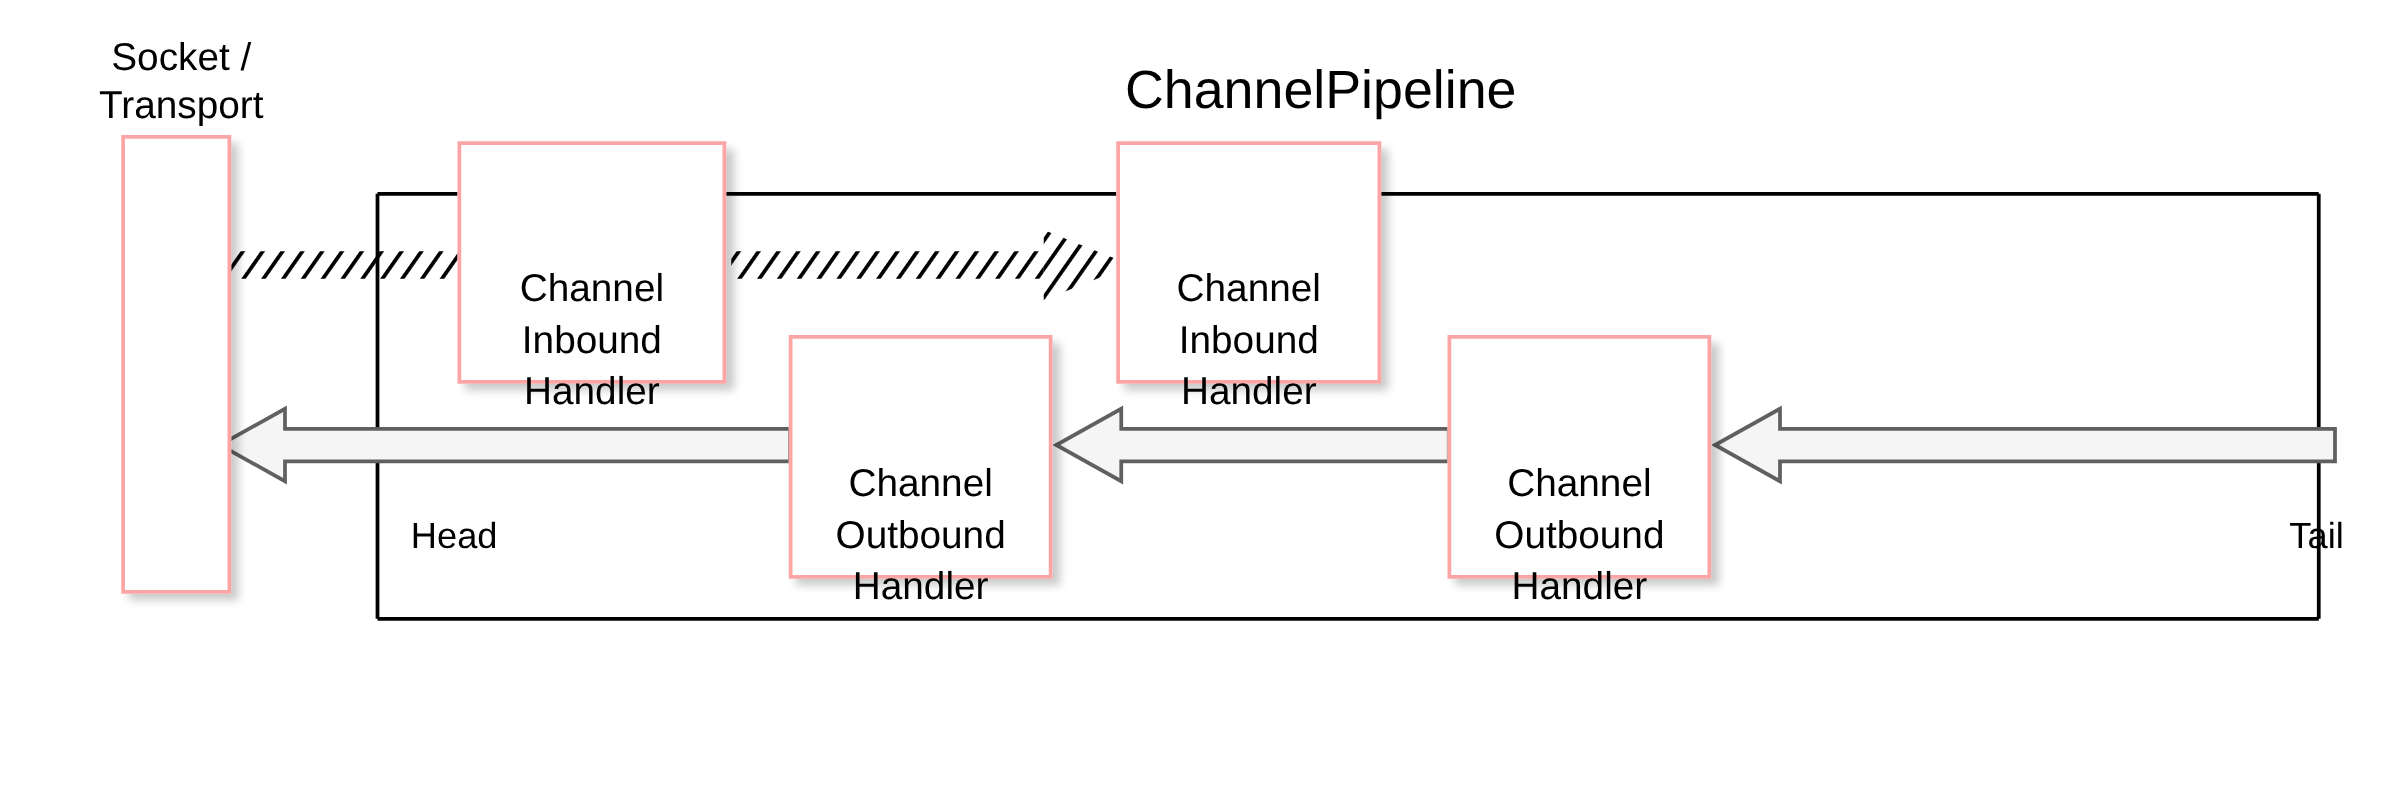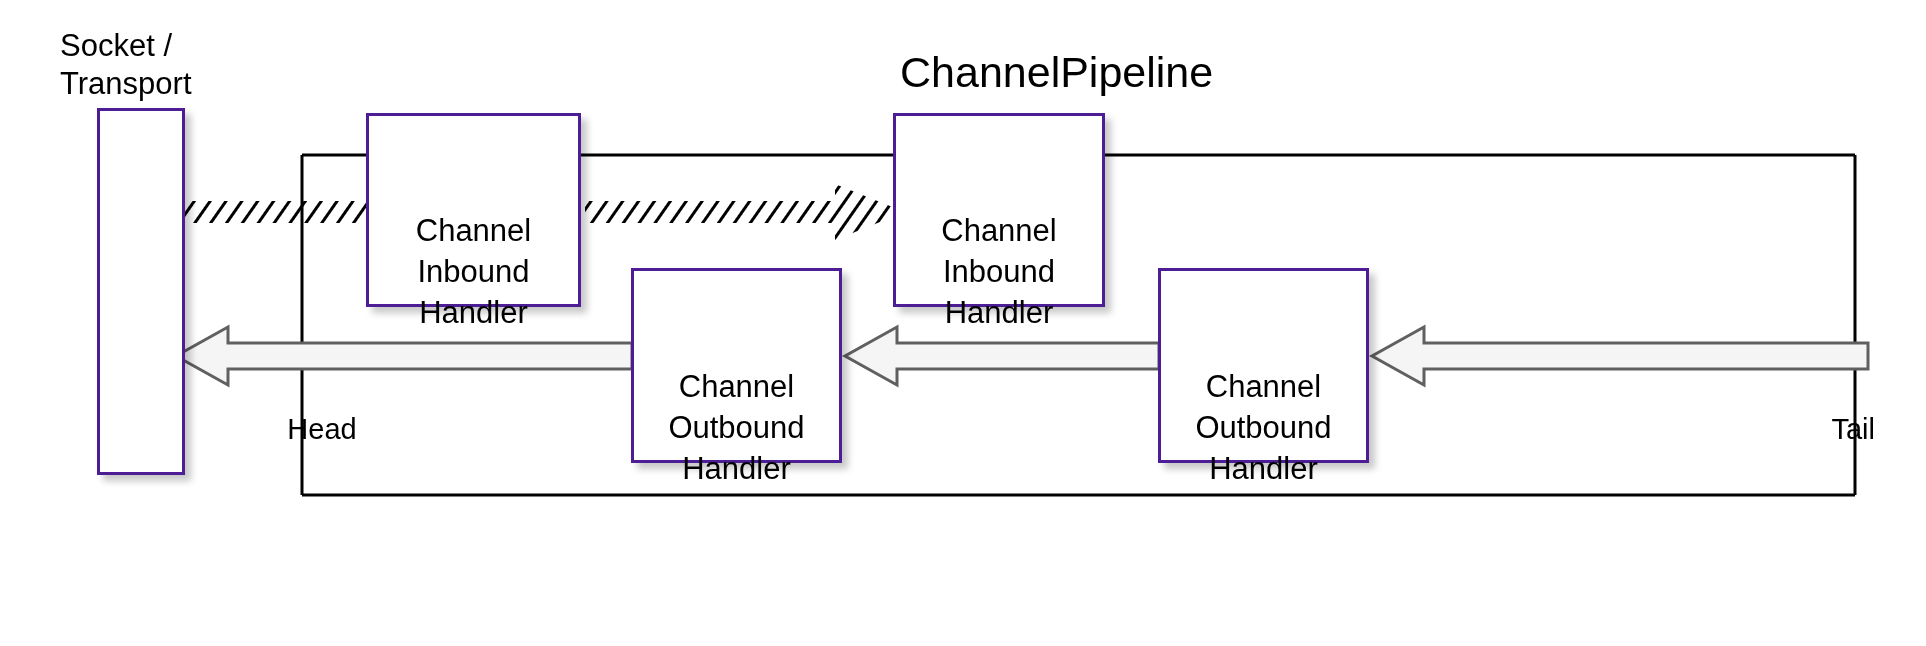--- a/index.html
+++ b/index.html
@@ -45,21 +45,21 @@
     font-size: 31px;
     line-height: 41px;
     text-align: center;
     white-space: pre-line;
     width: 100%;
     left: 0;
   }
   .node {
     position: absolute;
     background: #ffffff;
-    border: 3px solid #4c1d95;
+    border: 3px solid #fca5a5;
     box-sizing: border-box;
     box-shadow: 6px 6px 7px rgba(0,0,0,0.22);
     text-decoration: underline;
   }
   .node .inner {
     position: absolute;
     left: 0;
     right: 0;
     top: 50%;
     transform: translateY(-50%);
@@ -114,21 +114,21 @@
       <path d="M 1159 343 L 897 343 L 897 327 L 845 356 L 897 385 L 897 369 L 1159 369 Z" fill="#f5f5f5" stroke="#606060" stroke-width="3" stroke-linejoin="miter"></path>
     </g>
 
     <g>
       <path d="M 1868 343 L 1424 343 L 1424 327 L 1372 356 L 1424 385 L 1424 369 L 1868 369 Z" fill="#f5f5f5" stroke="#606060" stroke-width="3" stroke-linejoin="miter"></path>
     </g>
   </svg>
 
   <div class="title" style="left:900px; top:48px;">ChannelPipeline</div>
 
-  <div class="label" style="left:60px; top:27px; width:170px; text-align:left;">Socket /
+  <div class="label" style="left:60px; top:27px; width:170px; text-align:center;">Socket /
 Transport</div>
 
   <div class="node" style="left:97px; top:108px; width:88px; height:367px;"></div>
 
   <div class="node" style="left:366px; top:113px; width:215px; height:194px;">
     <div class="inner">
       <div class="box-label">Channel
 Inbound
 Handler</div>
     </div>
@@ -151,17 +151,17 @@
   </div>
 
   <div class="node" style="left:1158px; top:268px; width:211px; height:195px;">
     <div class="inner">
       <div class="box-label">Channel
 Outbound
 Handler</div>
     </div>
   </div>
 
-  <div class="label small" style="left:262px; top:412px; width:120px; text-align:center;">Head</div>
+  <div class="label small" style="left:278px; top:412px; width:120px; text-align:right;">Head</div>
 
   <div class="label small" style="left:1755px; top:412px; width:120px; text-align:right;">Tail</div>
 
 </div>
 
 </body></html>

